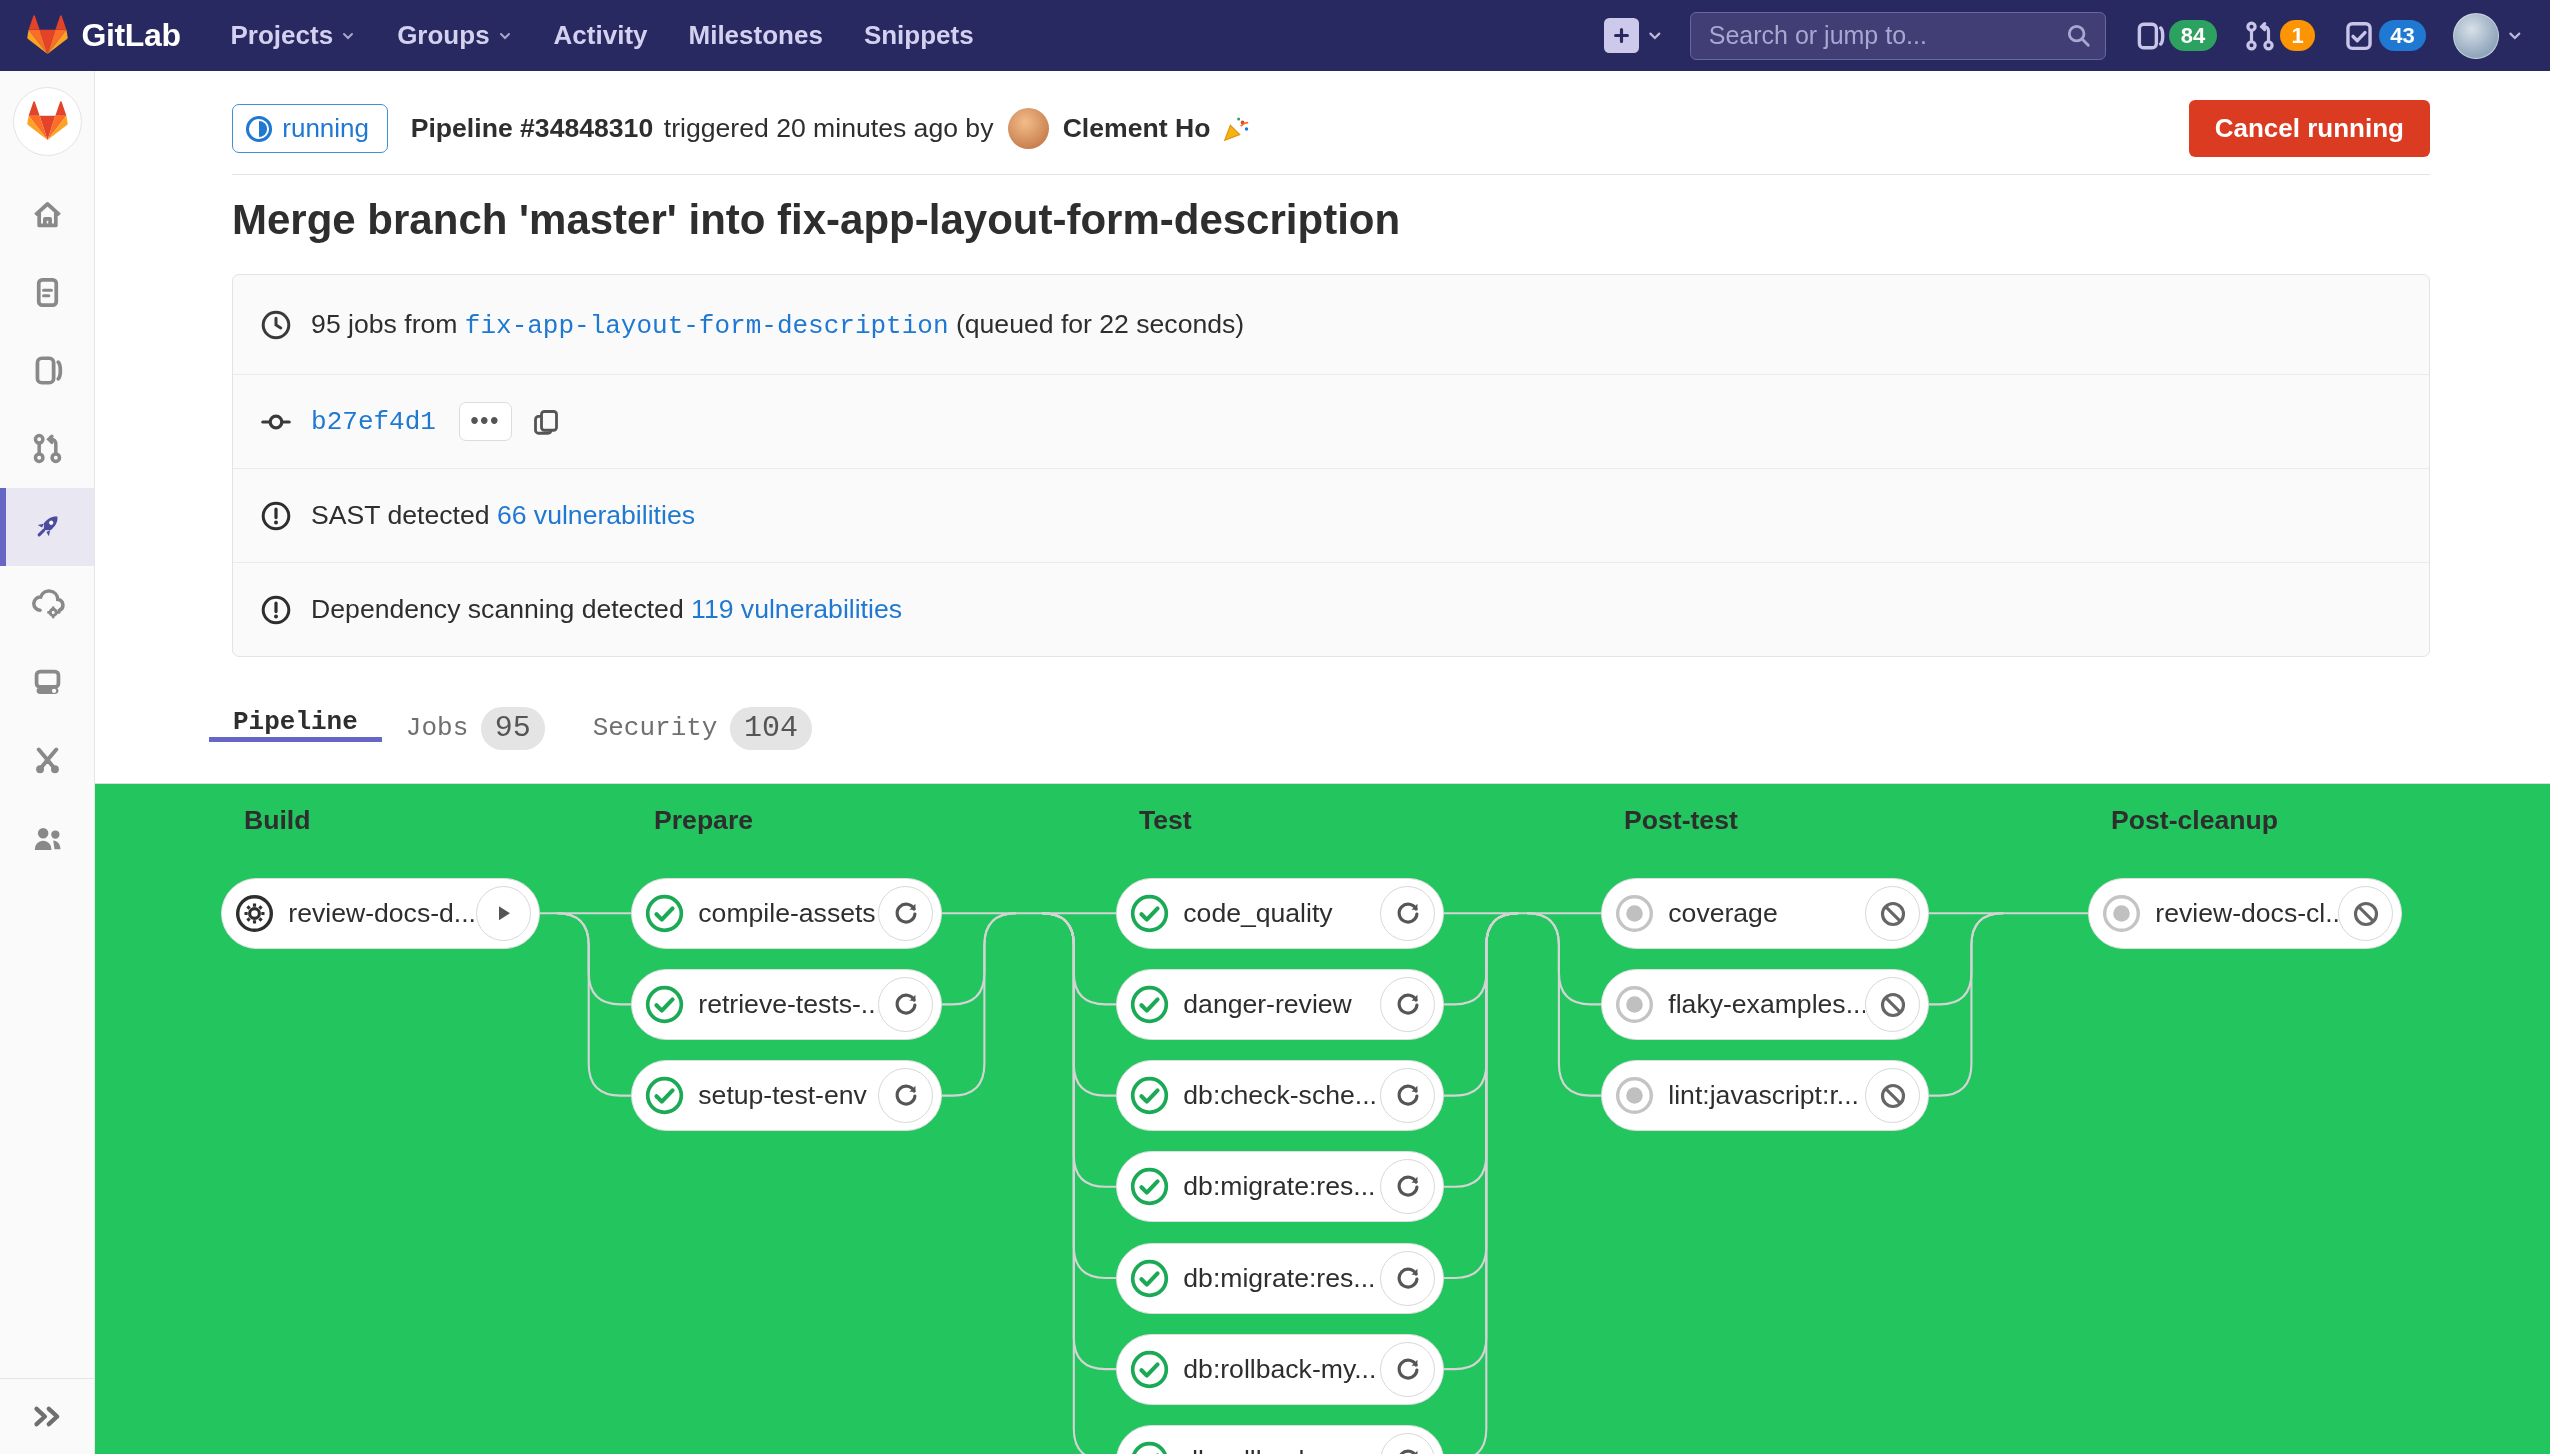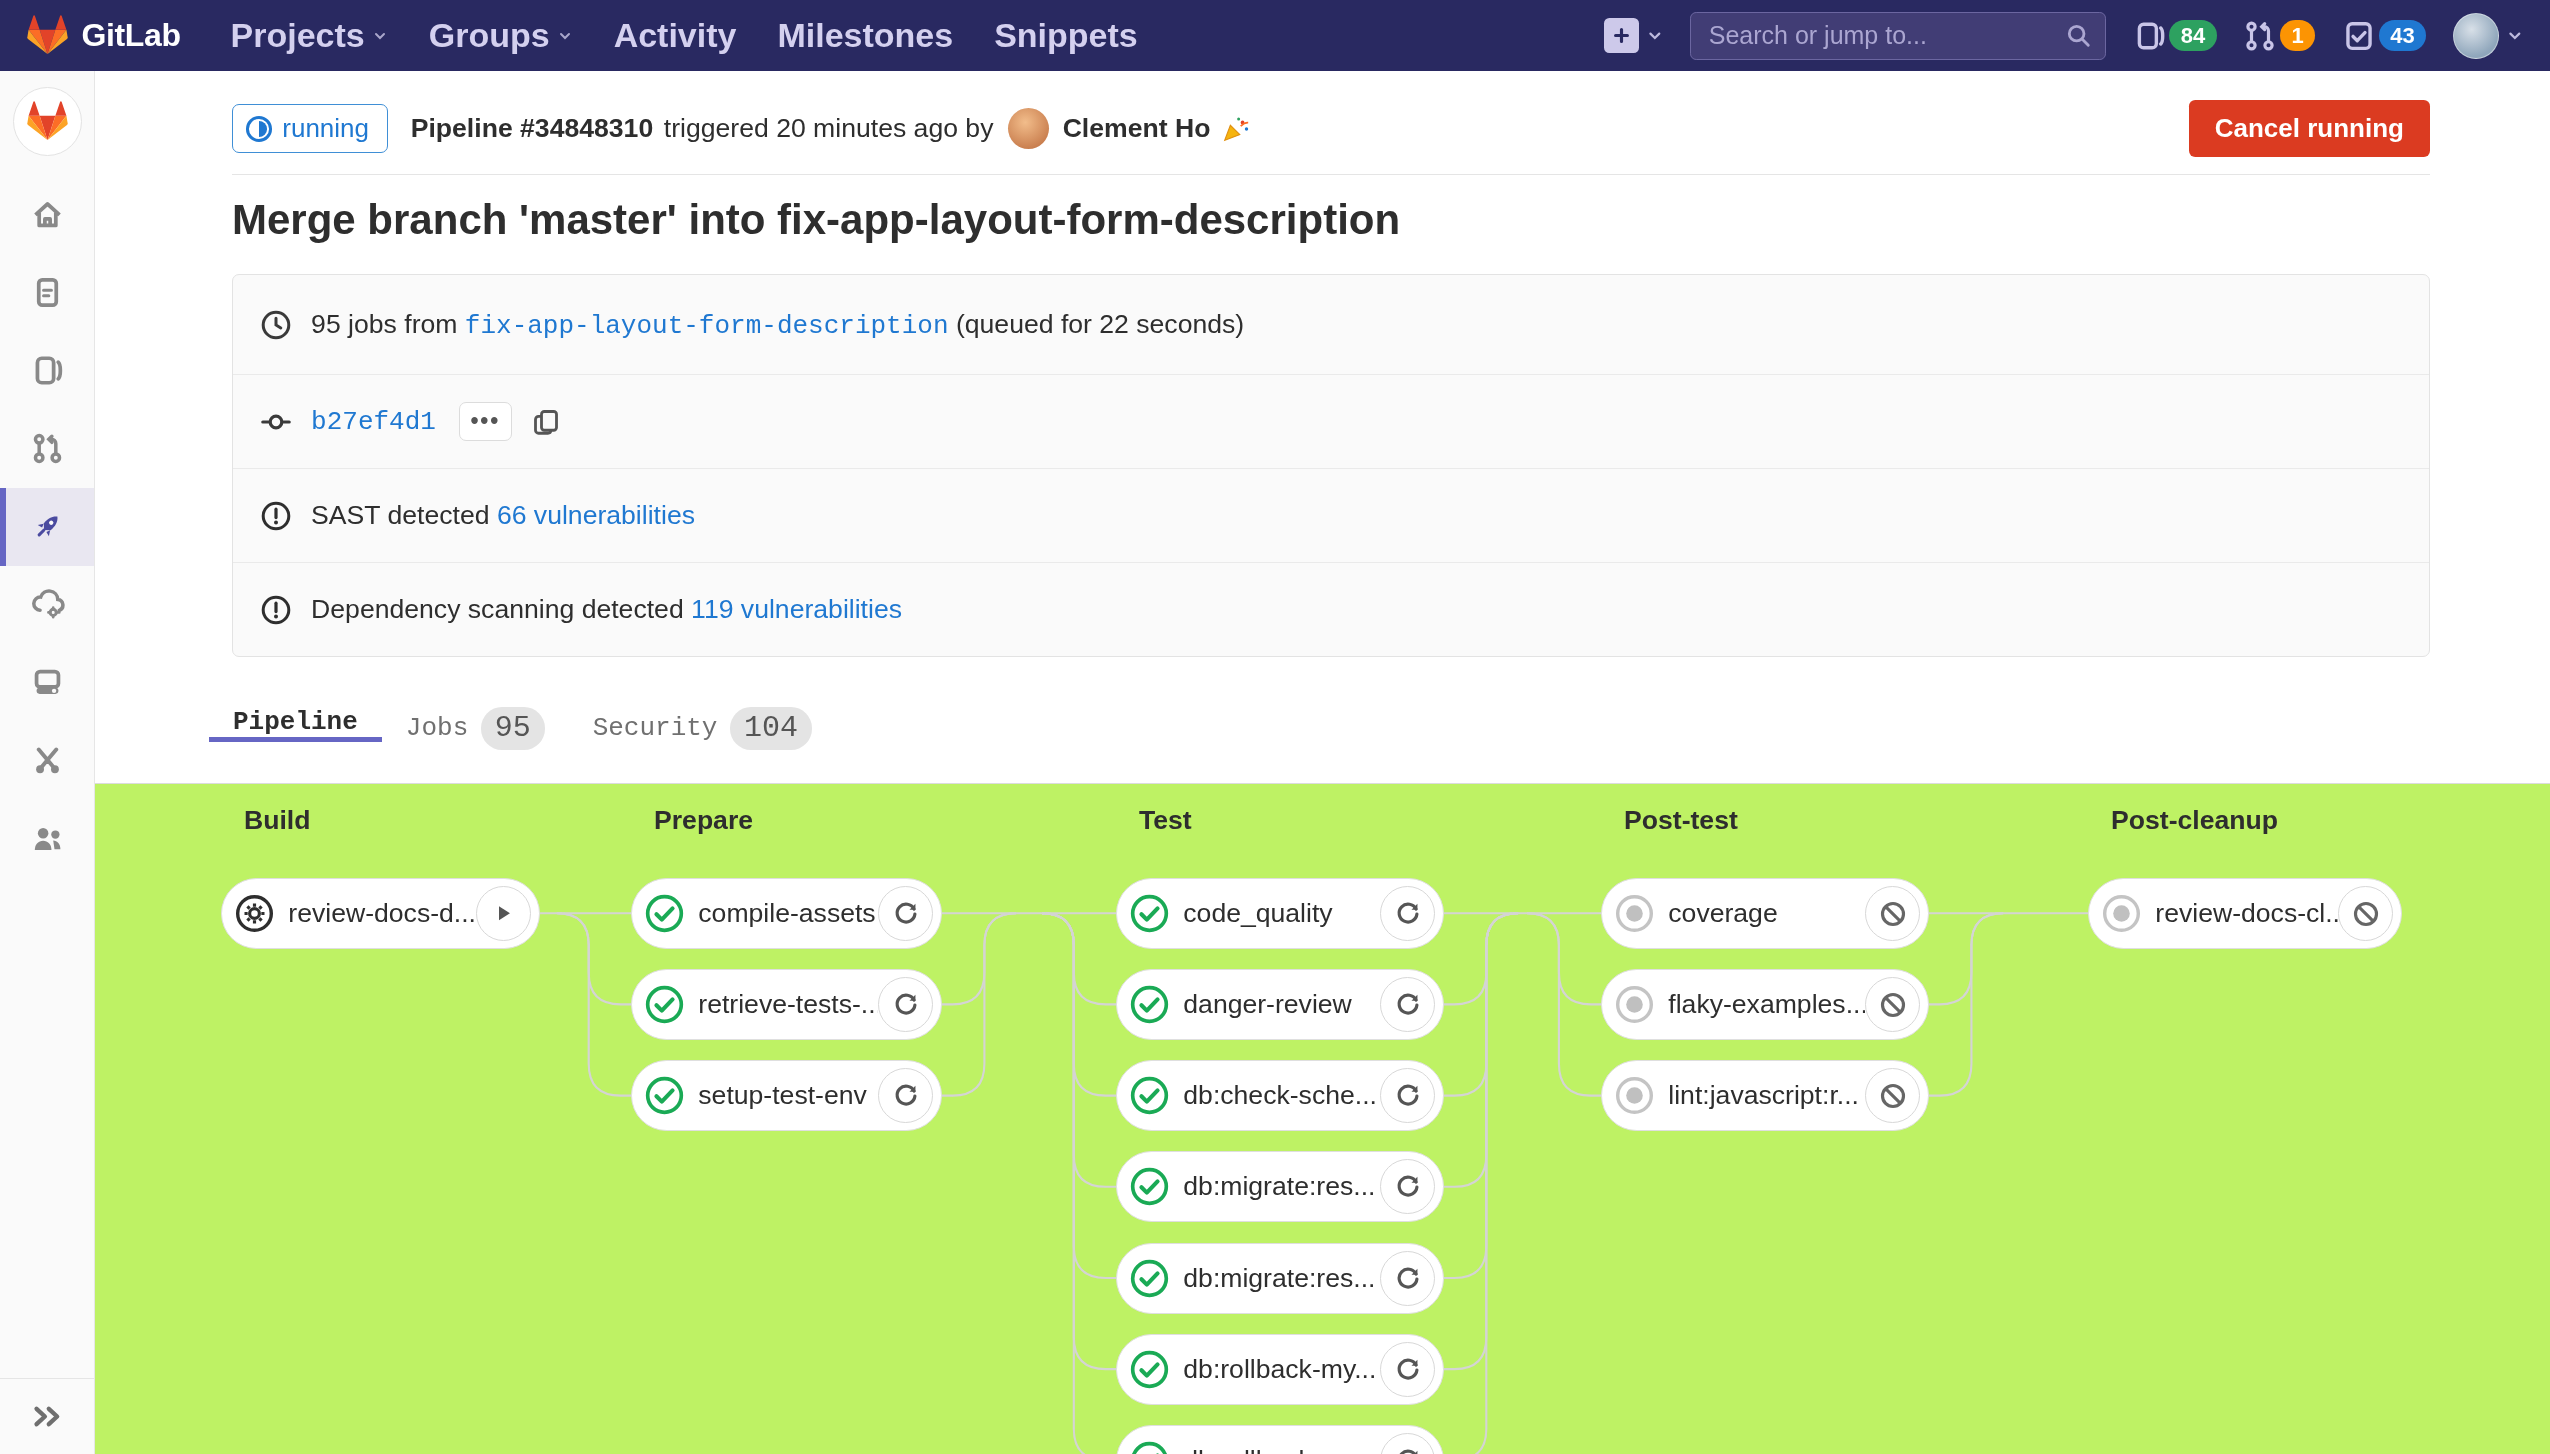--- a/index.html
+++ b/index.html
@@ -11,21 +11,21 @@
   }
   svg { display:block; }
   
   .navbar {
     position:absolute; top:0; left:0; right:0; height:71px;
     background:#292961; display:flex; align-items:center; padding:0 26.6px; z-index:10;
   }
   .nav-logo { display:flex; align-items:center; gap:14px; margin-right:50px; }
   .nav-wordmark { color:#fff; font-size:32px; font-weight:600; letter-spacing:-0.4px; }
   .nav-menu { display:flex; align-items:center; }
-  .nav-item { display:flex; align-items:center; gap:7px; color:#d4d0ef; font-size:34px; font-weight:600; margin-right:41px; cursor:pointer; }
+  .nav-item { display:flex; align-items:center; gap:7px; color:#d4d0ef; font-size:26px; font-weight:600; margin-right:41px; cursor:pointer; }
   .nav-item svg { opacity:.75; }
   .nav-right { margin-left:auto; display:flex; align-items:center; gap:26.6px; }
   .plus-group { display:flex; align-items:center; gap:7px; cursor:pointer; }
   .plus-square { width:35px; height:35px; background:#cdc9ea; border-radius:5.3px; display:flex; align-items:center; justify-content:center; }
   .search-box { position:relative; width:416px; }
   .search-box input {
     width:100%; height:48px; background:#413d75; border:0.9px solid #6b66a0; border-radius:6.2px;
     color:#cfcbee; font-size:25px; padding:0 53px 0 17.7px; outline:none;
     font-family:"Liberation Sans", sans-serif;
   }
@@ -76,21 +76,21 @@
     color:#555; font-size:23px; font-weight:700; letter-spacing:1.8px; line-height:17.7px; cursor:pointer; margin-left:3.5px; }
   .copy-btn { background:none; border:none; cursor:pointer; padding:0; }
 
   .tabs { display:flex; margin-top:50px; height:77px; align-items:flex-start; margin-left:-23px;font-family:Liberation Mono, monospace; }
   .tab { display:flex; align-items:center; gap:12.4px; padding:0 24px; color:#707070; font-size:26px; cursor:pointer; }
   .tab.active { color:#2e2e2e; font-weight:700; border-bottom:5.3px solid #6666c4; }
   .tab-badge { background:#e4e4e4; color:#555; border-radius:21px; padding:4.4px 14px; font-size:30px; font-weight:400; }
 
   
   .graph-panel { position:absolute; top:783px; left:95px; right:0; bottom:0;
-    background:#bef264; border-top:0.9px solid #dcdcdc; overflow:hidden; }
+    background:#22c55e; border-top:0.9px solid #dcdcdc; overflow:hidden; }
   .stage-header { position:absolute; top:21px; font-size:26.6px; font-weight:600; color:#2e2e2e; white-space:nowrap; }
   #connectors { position:absolute; left:0; top:0; }
   .job-pill { position:absolute; height:71px; background:#fff; border:0.9px solid #dfdfdf; border-radius:39px;
     display:flex; align-items:center; padding:0 8px 0 13.3px; cursor:pointer; z-index:2; }
   .job-status { flex:0 0 auto; }
   .job-name { font-size:26.6px; color:#2e2e2e; margin-left:14px; white-space:nowrap; overflow:hidden; }
   .job-action { margin-left:auto; flex:0 0 auto; width:55px; height:55px; border:1.8px solid #d8d8d8; border-radius:50%;
     background:#fff; display:flex; align-items:center; justify-content:center; cursor:pointer; }
 </style>
 </head>

